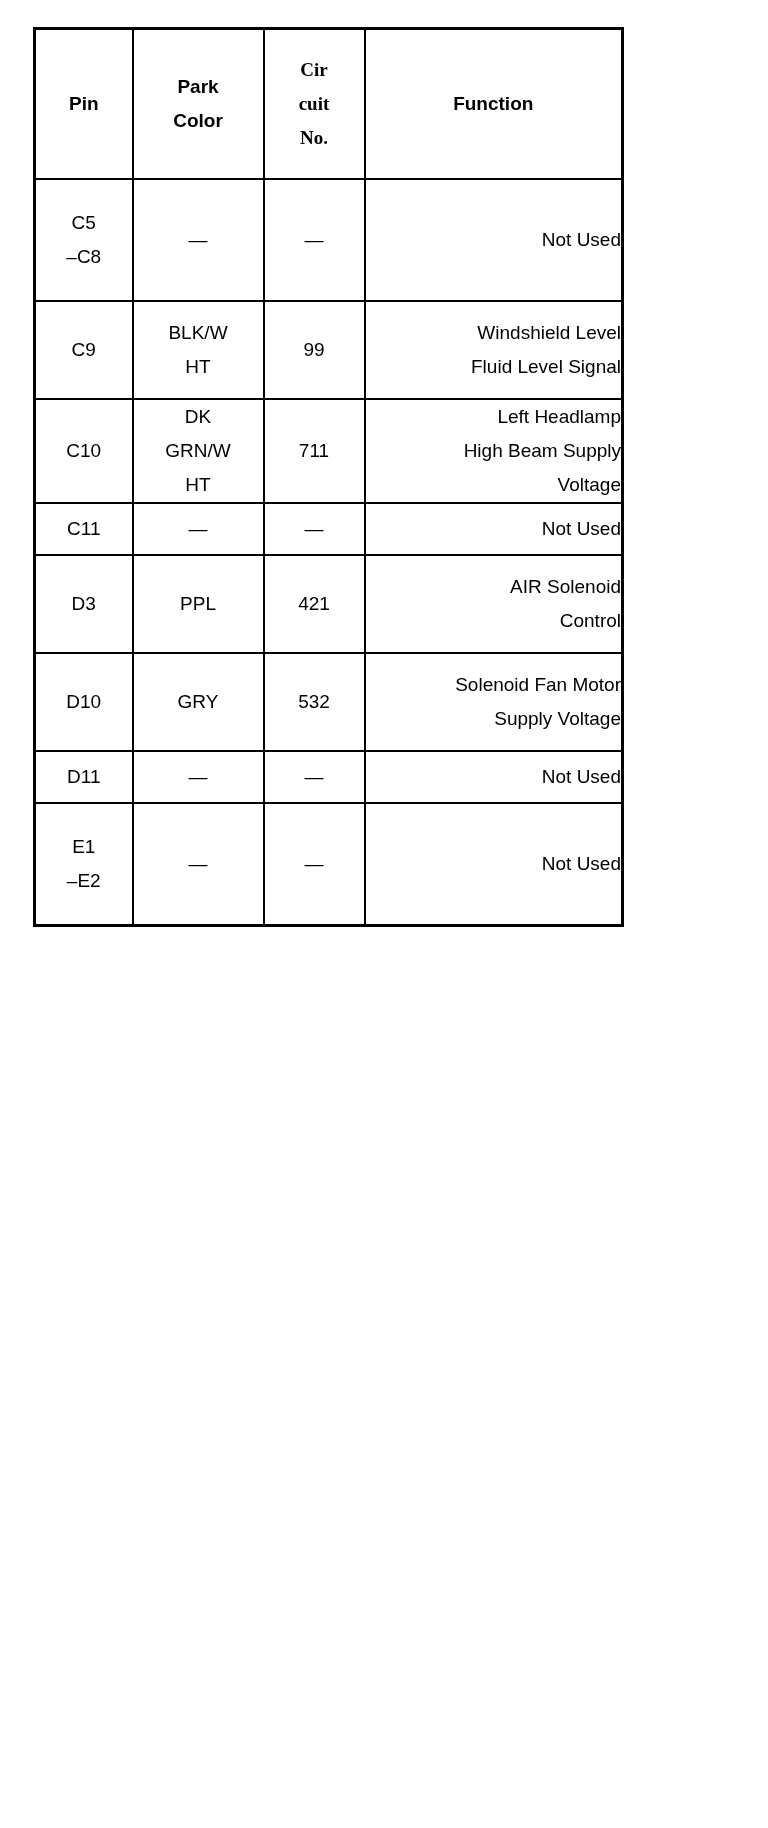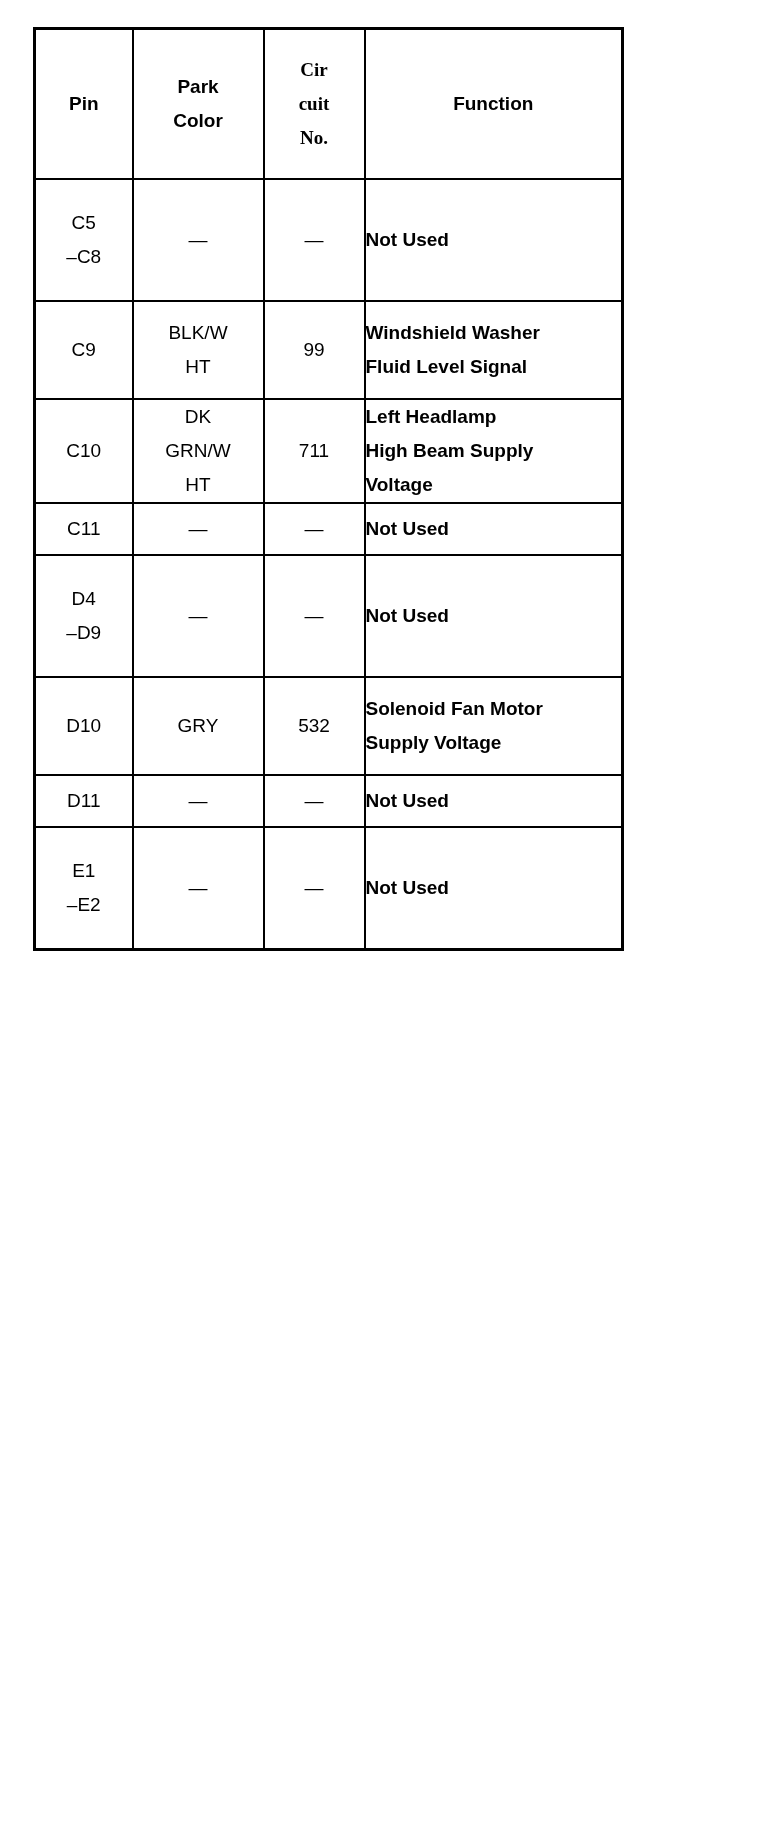--- a/index.html
+++ b/index.html
@@ -50,23 +50,22 @@
   th.h-ckt   { vertical-align: middle; padding-bottom: 26px; font-family: Liberation Serif, serif;}
   th.h-func  { vertical-align: middle; padding-bottom: 10px;}
 
   td.cell-pin,
   td.cell-wire,
   td.cell-ckt {
     text-align: center;
     padding: 10px 4px;
   }
   td.cell-func {
-    text-align: left;
+    text-align: right;
     padding: 10px 10px 10px 12px;
-    font-weight: bold;
   }
   .lines span { display: block; }
   .dash { letter-spacing: 0; }
 
   tr.h-tall  td { height: 120px; }
   tr.h-mid   td { height: 96px; }
   tr.h-small td { height: 50px; }
 </style>
 </head>
 <body>
@@ -91,39 +90,39 @@
         <tr class="h-tall">
           <td class="cell-pin"><span class="lines"><span>C5</span><span>–C8</span></span></td>
           <td class="cell-wire"><span class="lines"><span class="dash">—</span></span></td>
           <td class="cell-ckt"><span class="lines"><span class="dash">—</span></span></td>
           <td class="cell-func"><span class="lines"><span>Not Used</span></span></td>
         </tr>
         <tr class="h-mid">
           <td class="cell-pin"><span class="lines"><span>C9</span></span></td>
           <td class="cell-wire"><span class="lines"><span>BLK/W</span><span>HT</span></span></td>
           <td class="cell-ckt"><span class="lines"><span>99</span></span></td>
-          <td class="cell-func"><span class="lines"><span>Windshield Washer</span><span>Fluid Level Signal</span></span></td>
+          <td class="cell-func"><span class="lines"><span>Windshield Level</span><span>Fluid Level Signal</span></span></td>
         </tr>
         <tr class="h-mid">
           <td class="cell-pin"><span class="lines"><span>C10</span></span></td>
           <td class="cell-wire"><span class="lines"><span>DK</span><span>GRN/W</span><span>HT</span></span></td>
           <td class="cell-ckt"><span class="lines"><span>711</span></span></td>
           <td class="cell-func"><span class="lines"><span>Left Headlamp</span><span>High Beam Supply</span><span>Voltage</span></span></td>
         </tr>
         <tr class="h-small">
           <td class="cell-pin"><span class="lines"><span>C11</span></span></td>
           <td class="cell-wire"><span class="lines"><span class="dash">—</span></span></td>
           <td class="cell-ckt"><span class="lines"><span class="dash">—</span></span></td>
           <td class="cell-func"><span class="lines"><span>Not Used</span></span></td>
         </tr>
-        <tr class="h-tall">
-          <td class="cell-pin"><span class="lines"><span>D4</span><span>–D9</span></span></td>
-          <td class="cell-wire"><span class="lines"><span class="dash">—</span></span></td>
-          <td class="cell-ckt"><span class="lines"><span class="dash">—</span></span></td>
-          <td class="cell-func"><span class="lines"><span>Not Used</span></span></td>
+        <tr class="h-mid">
+          <td class="cell-pin"><span class="lines"><span>D3</span></span></td>
+          <td class="cell-wire"><span class="lines"><span>PPL</span></span></td>
+          <td class="cell-ckt"><span class="lines"><span>421</span></span></td>
+          <td class="cell-func"><span class="lines"><span>AIR Solenoid</span><span>Control</span></span></td>
         </tr>
         <tr class="h-mid">
           <td class="cell-pin"><span class="lines"><span>D10</span></span></td>
           <td class="cell-wire"><span class="lines"><span>GRY</span></span></td>
           <td class="cell-ckt"><span class="lines"><span>532</span></span></td>
           <td class="cell-func"><span class="lines"><span>Solenoid Fan Motor</span><span>Supply Voltage</span></span></td>
         </tr>
         <tr class="h-small">
           <td class="cell-pin"><span class="lines"><span>D11</span></span></td>
           <td class="cell-wire"><span class="lines"><span class="dash">—</span></span></td>

